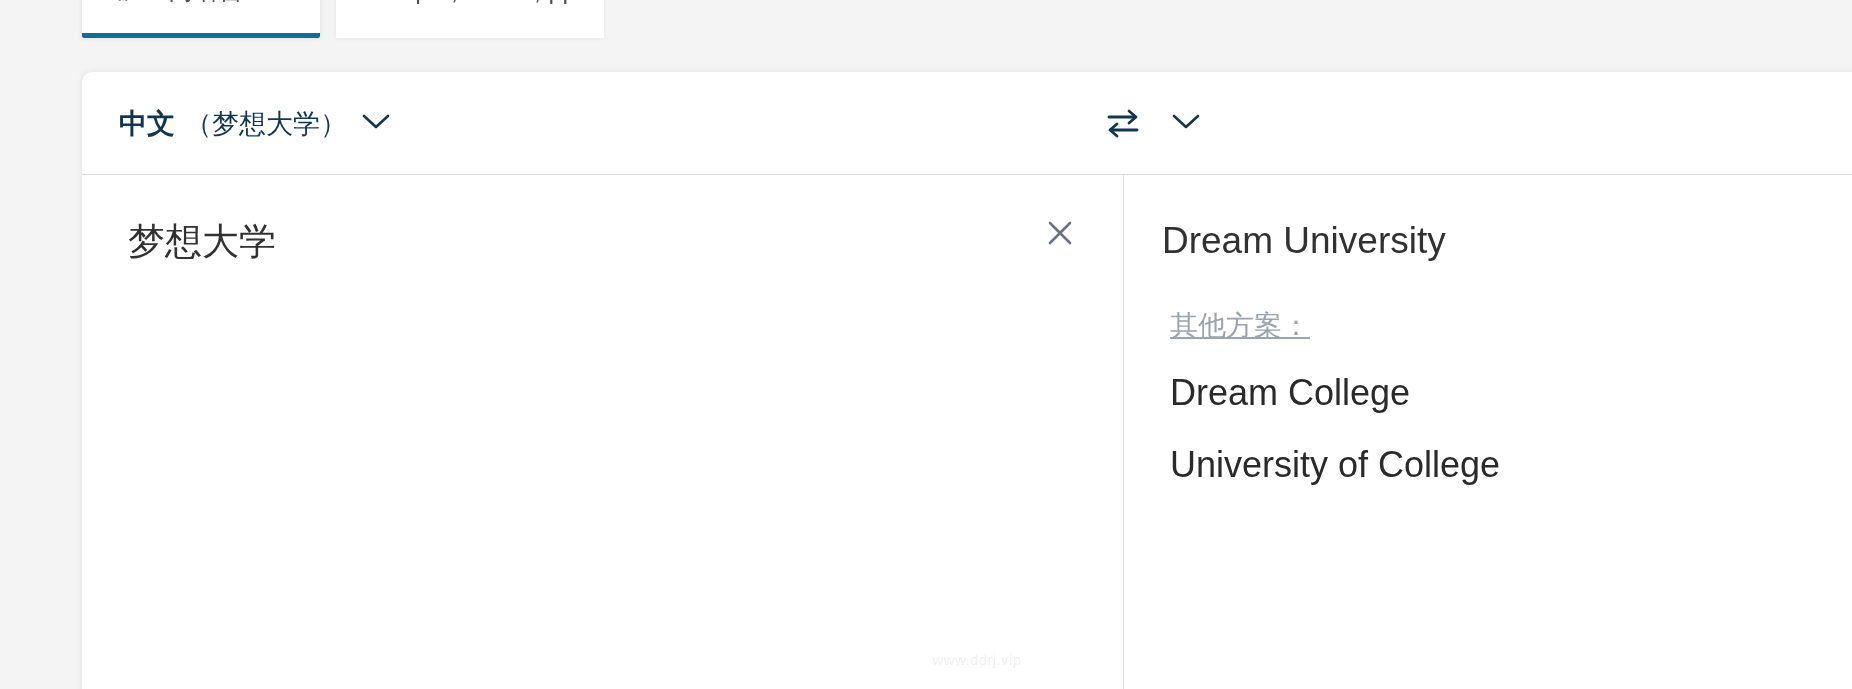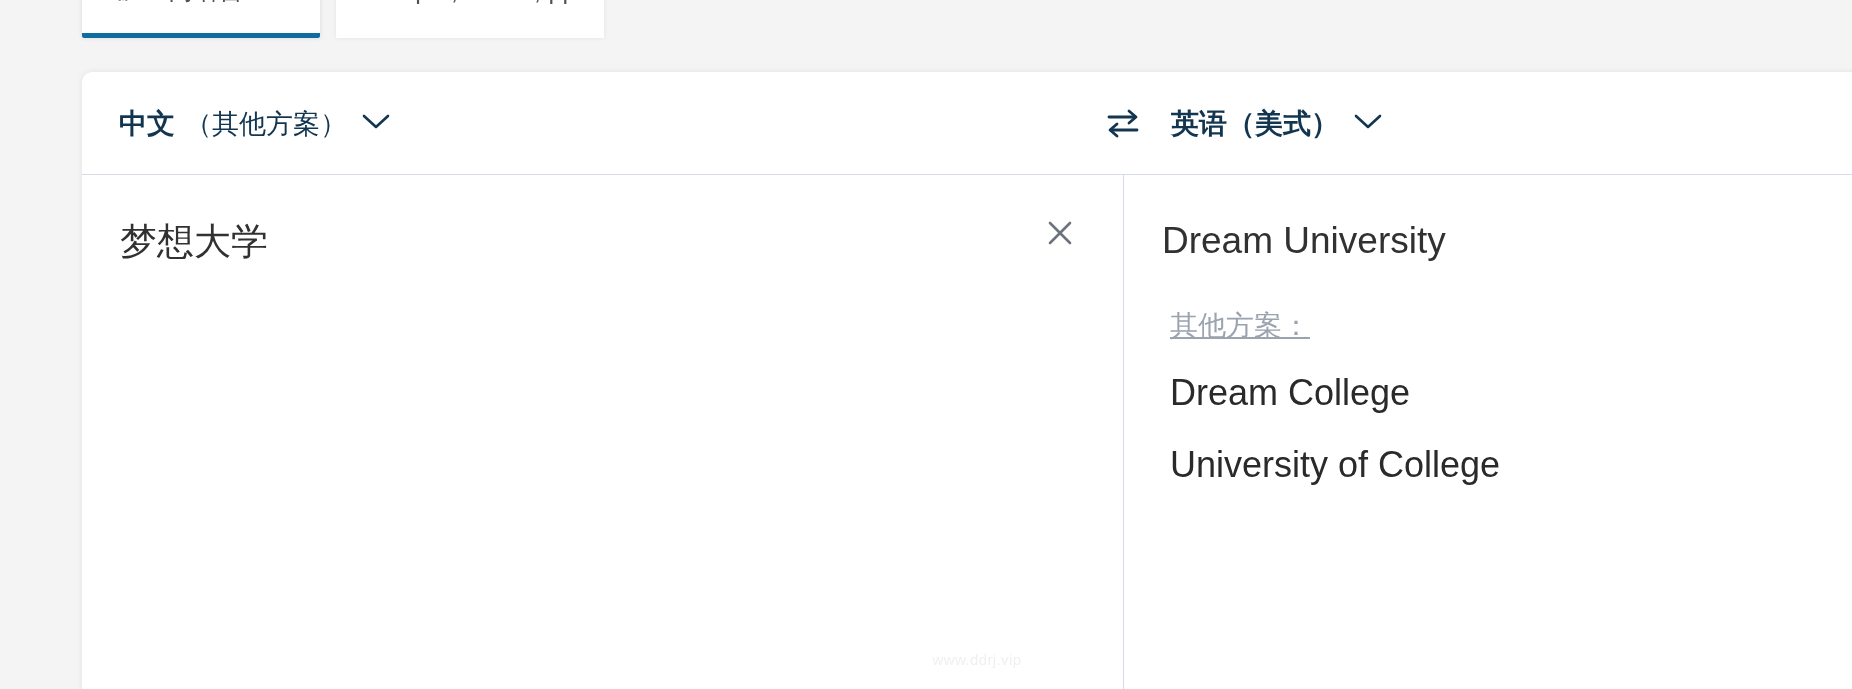--- a/index.html
+++ b/index.html
@@ -150,21 +150,21 @@
     border-right: 1px solid #d6dce5;
   }
 
   .pane-target {
     position: relative;
     flex: 1 1 auto;
   }
 
   .source-text {
     position: absolute;
-    left: 38px;
+    left: 46px;
     top: 42px;
     width: 880px;
     font-size: 37px;
     line-height: 1.35;
     color: #313131;
     cursor: text;
   }
 
   .clear-btn {
     position: absolute;
@@ -258,41 +258,40 @@
     </div>
 
   </div>
 
   <div class="card">
 
     <div class="lang-bar">
 
       <div class="lang-pick lang-source">
         <span class="lang-name">中文</span>
-        <span class="lang-detect">（其他方案）</span>
+        <span class="lang-detect">（梦想大学）</span>
         <span class="chev">
           <svg width="30" height="18" viewBox="0 0 30 18">
             <polyline points="3,3 15,14 27,3" fill="none" stroke="#123550" stroke-width="2.6" stroke-linecap="round" stroke-linejoin="round"></polyline>
           </svg>
         </span>
       </div>
 
       <button class="swap-btn" title="交换语言">
         <span>
           <svg width="38" height="34" viewBox="0 0 38 34">
             <line x1="5" y1="11" x2="30" y2="11" stroke="#123550" stroke-width="2.8" stroke-linecap="round"></line>
             <polyline points="25,5 32,11 25,17" fill="none" stroke="#123550" stroke-width="2.8" stroke-linecap="round" stroke-linejoin="round"></polyline>
             <line x1="8" y1="24" x2="33" y2="24" stroke="#123550" stroke-width="2.8" stroke-linecap="round"></line>
             <polyline points="13,18 6,24 13,30" fill="none" stroke="#123550" stroke-width="2.8" stroke-linecap="round" stroke-linejoin="round"></polyline>
           </svg>
         </span>
       </button>
 
       <div class="lang-pick lang-target">
-        <span class="lang-name">英语（美式）</span>
         <span class="chev">
           <svg width="30" height="18" viewBox="0 0 30 18">
             <polyline points="3,3 15,14 27,3" fill="none" stroke="#123550" stroke-width="2.6" stroke-linecap="round" stroke-linejoin="round"></polyline>
           </svg>
         </span>
       </div>
 
     </div>
 
     <div class="panes">

